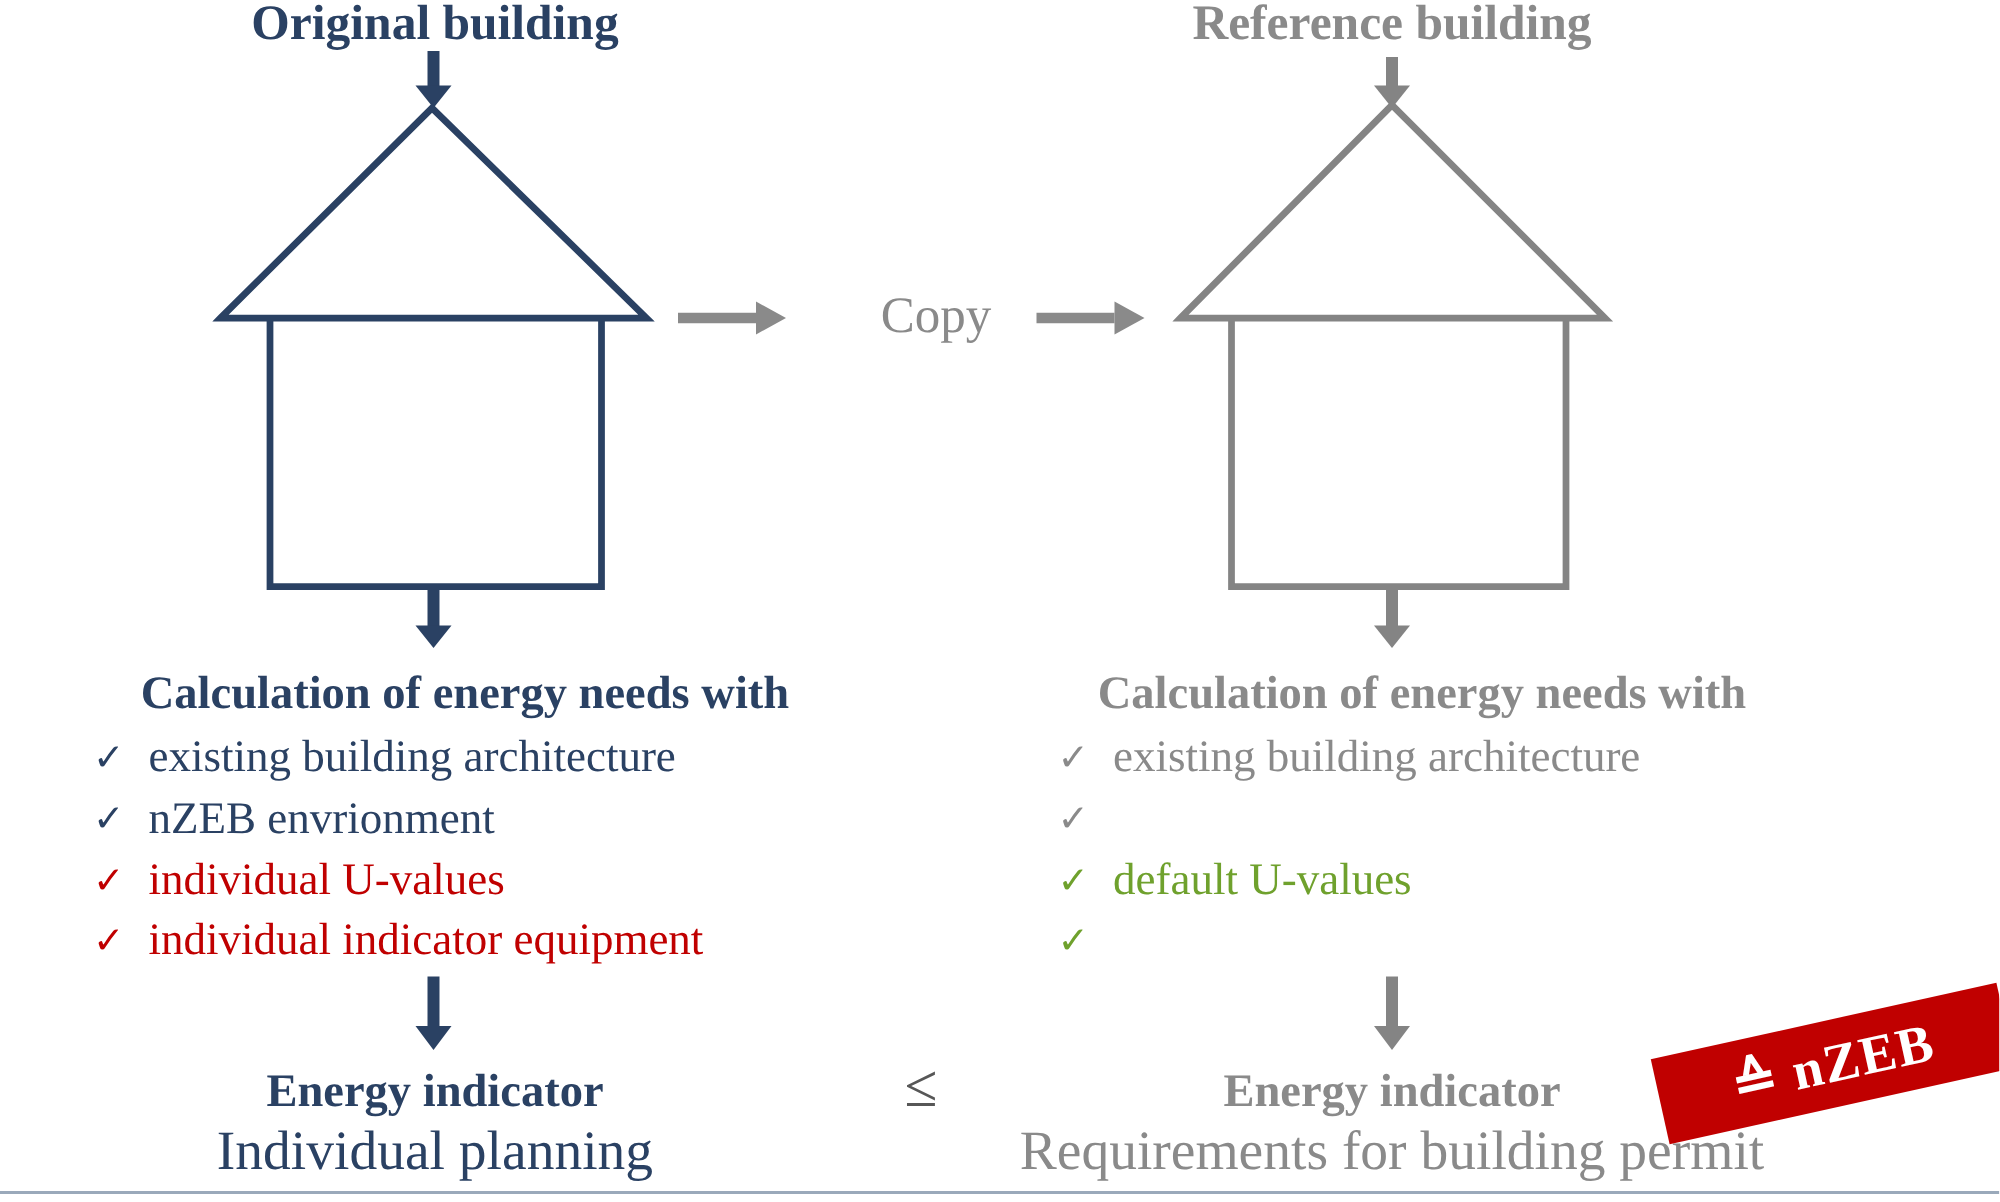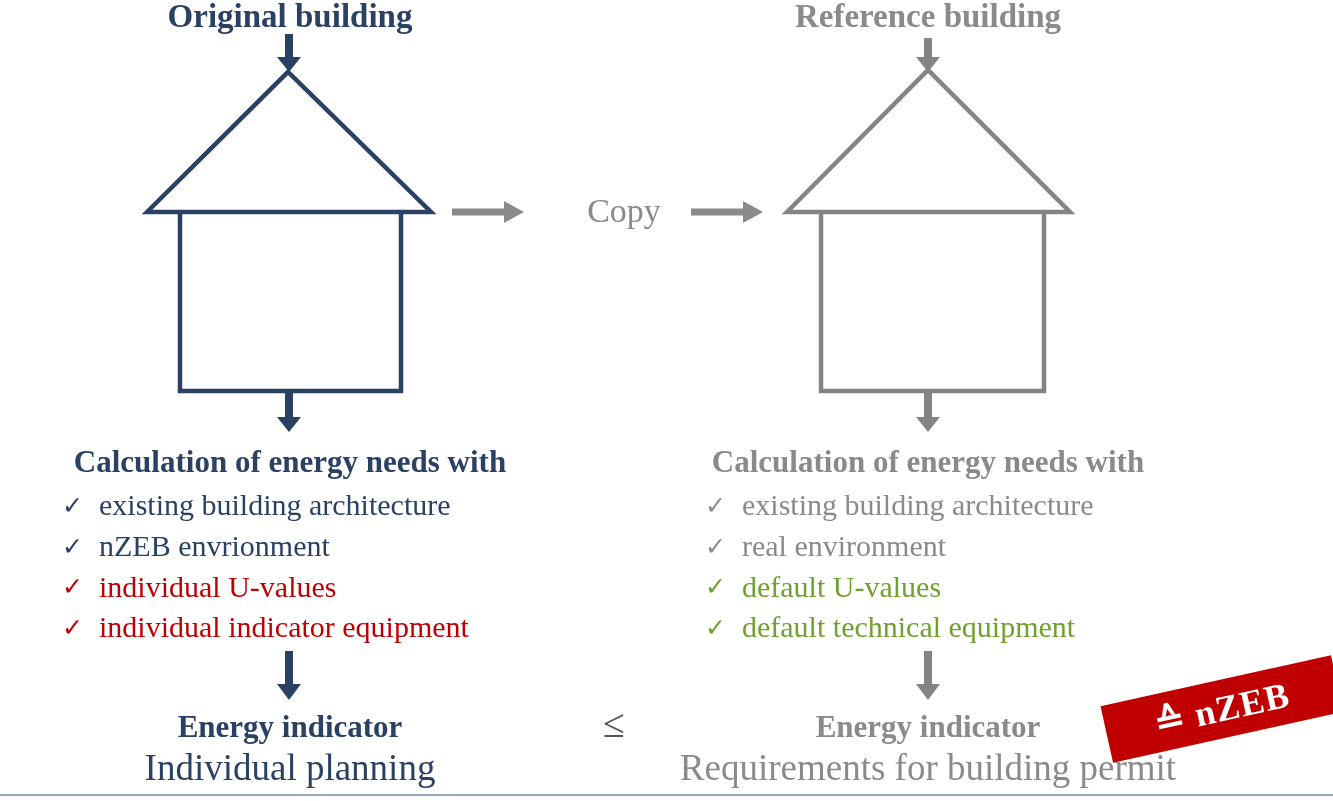--- a/index.html
+++ b/index.html
@@ -12,21 +12,21 @@
   }
   .abs{position:absolute;}
   .col-left{left:0;width:580px;}
   .col-right{left:638px;width:580px;}
   .center{text-align:center;}
 
   .title{top:-3px;font-size:33px;font-weight:bold;line-height:38px;}
   .navy{color:#2A4163;}
   .grayt{color:#8A8A8A;}
 
-  .calc-header{top:443px;font-size:31px;font-weight:bold;line-height:38px;}
+  .calc-header{top:443px;font-size:31px;font-weight:bold;line-height:38px;margin-left:20px;}
 
   .checklist{top:485px;}
   .checklist.cl-left{left:62px;}
   .checklist.cl-right{left:705px;}
   .check-item{height:40.7px;display:flex;align-items:center;font-size:30px;}
   .check{width:37px;font-size:25px;flex:0 0 37px;}
   .c-navy{color:#2A4163;}
   .c-gray{color:#8A8A8A;}
   .c-red{color:#C00000;}
   .c-green{color:#6FA12D;}
@@ -121,29 +121,27 @@
 
   <div class="abs col-right center title grayt">Reference building</div>
   <div class="abs col-right center calc-header grayt">Calculation of energy needs with</div>
   <div class="abs checklist cl-right">
       <div class="check-item c-gray">
         <span class="check">✓</span>
         <span class="check-label">existing building architecture</span>
       </div>
       <div class="check-item c-gray">
         <span class="check">✓</span>
-        <span class="check-label">real environment</span>
       </div>
       <div class="check-item c-green">
         <span class="check">✓</span>
         <span class="check-label">default U-values</span>
       </div>
       <div class="check-item c-green">
         <span class="check">✓</span>
-        <span class="check-label">default technical equipment</span>
       </div>
     </div>
   <div class="abs col-right center result">
     <div class="result-title grayt">Energy indicator</div>
     <div class="result-sub grayt">Requirements for building permit</div>
   </div>
 
   <div class="abs badge">≙ nZEB</div>
 
   <div class="abs divider"></div>

